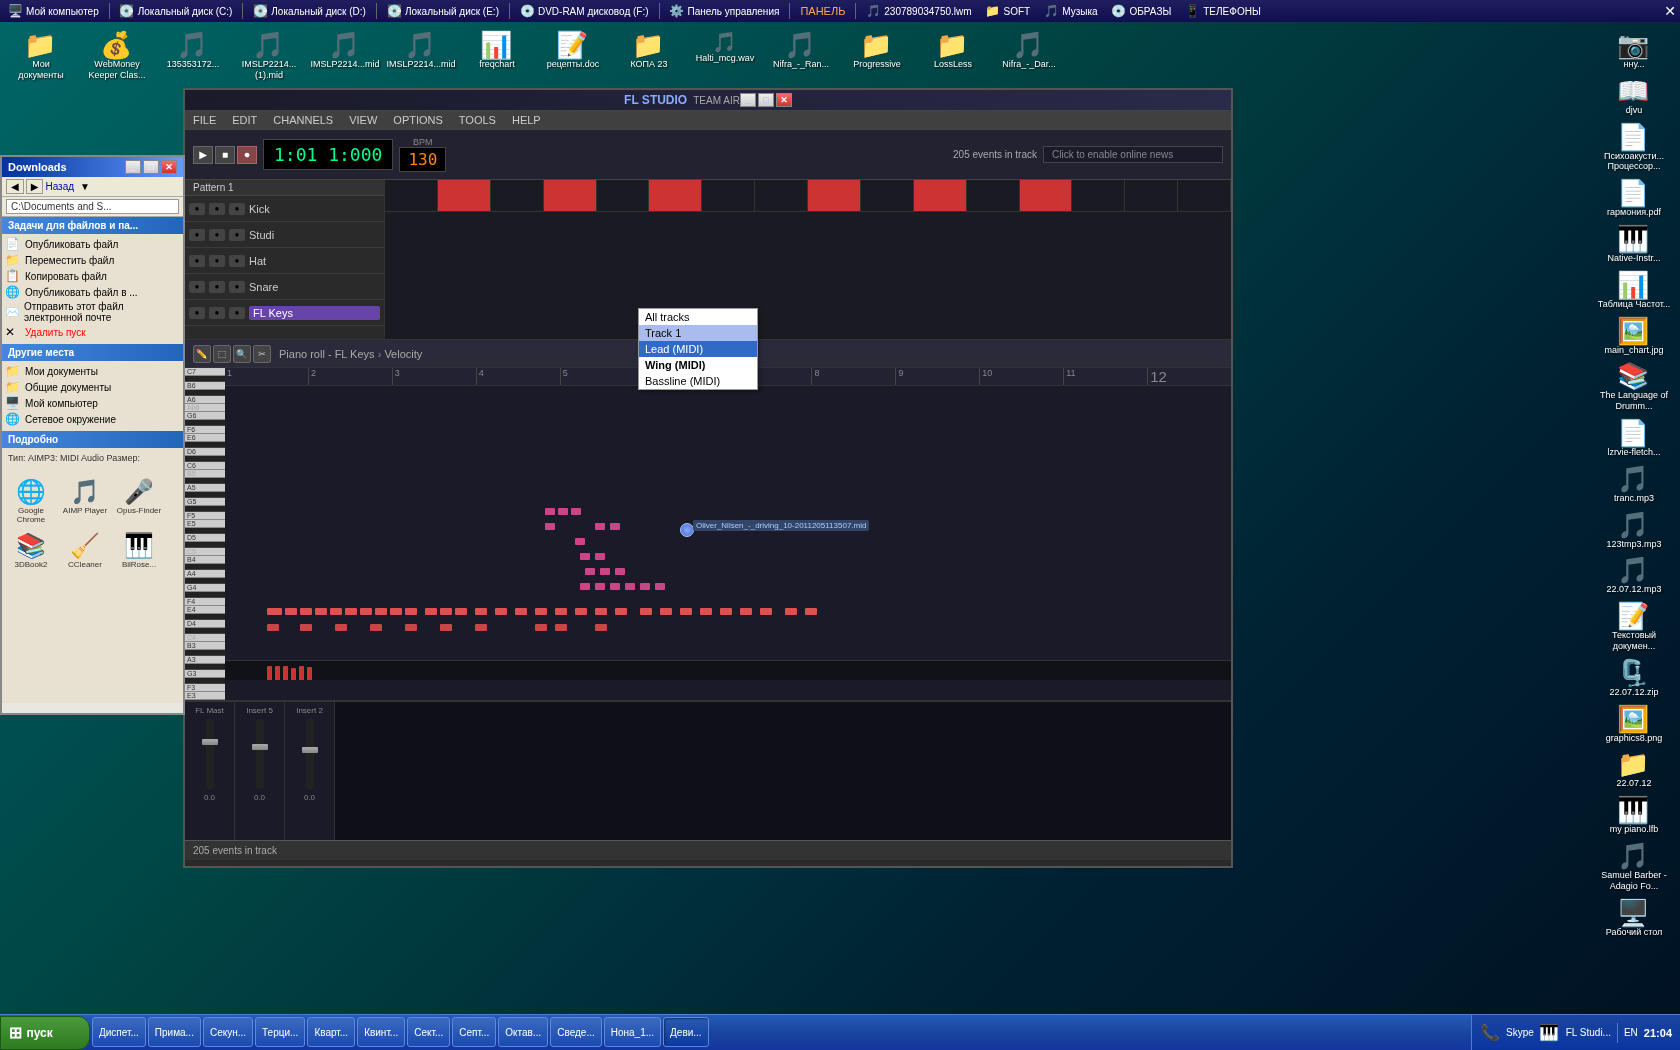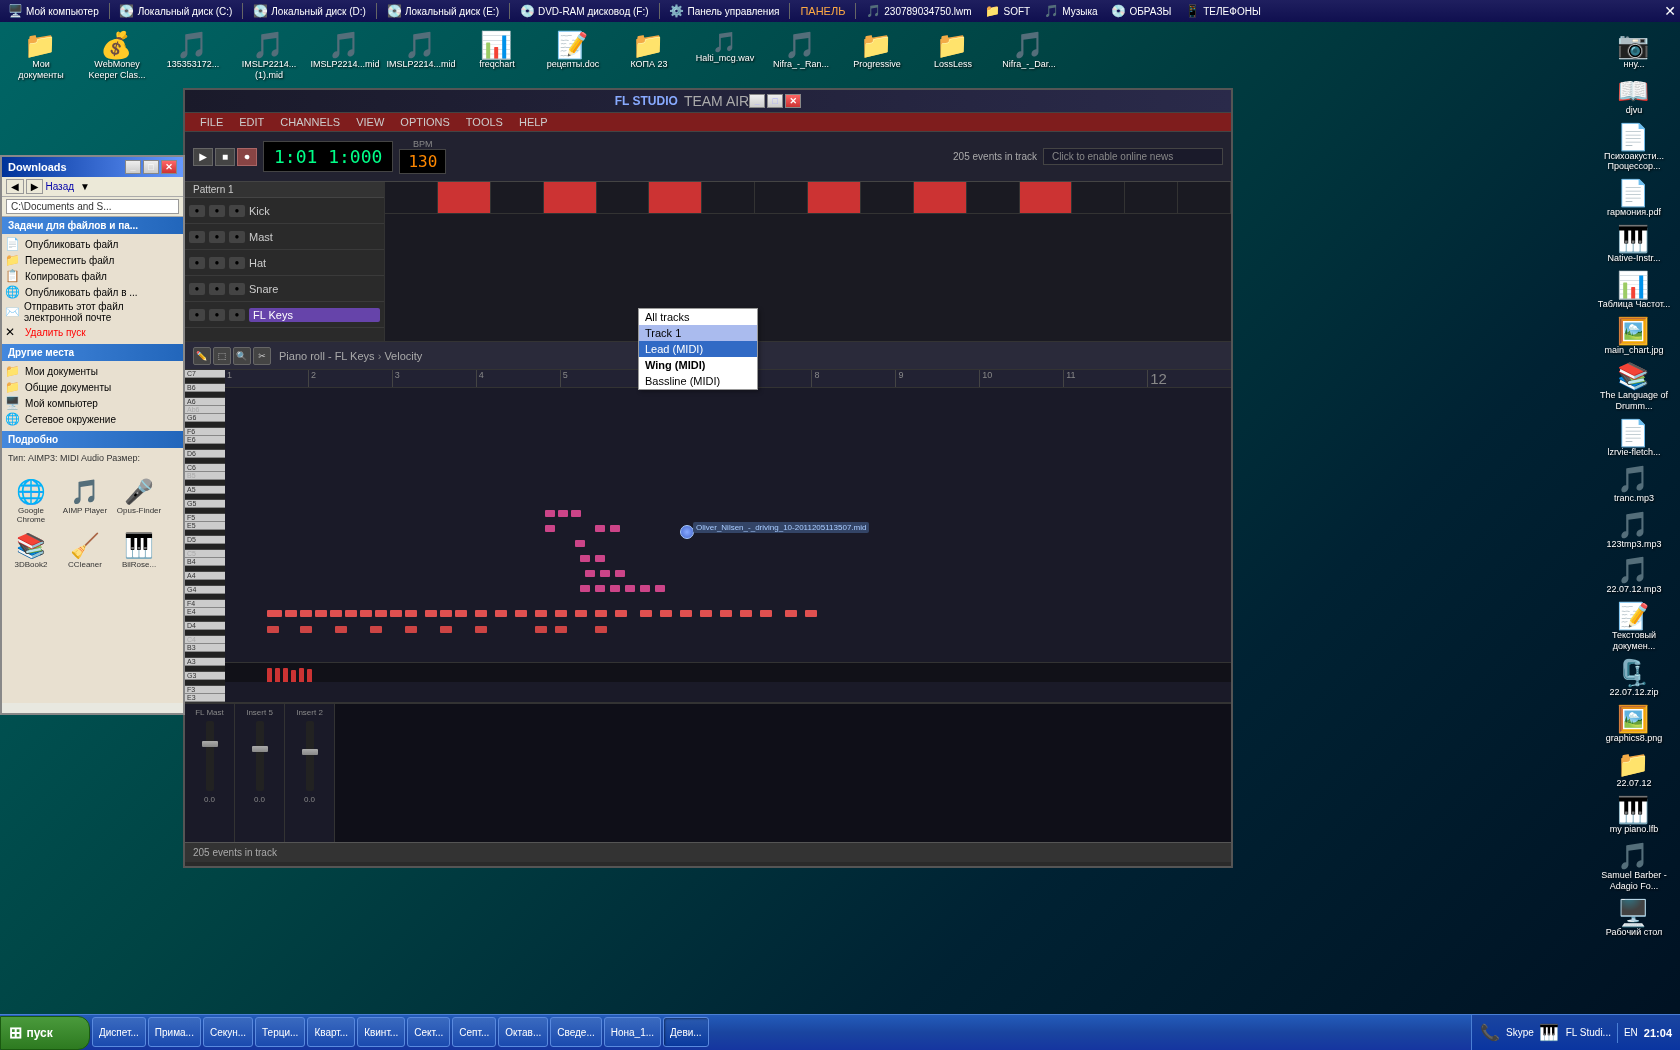--- a/index.html
+++ b/index.html
@@ -155,22 +155,22 @@
       color: #aaaaff;
       padding: 3px 6px;
       font-size: 11px;
       display: flex;
       justify-content: center;
       align-items: center;
       border-bottom: 1px solid #444;
     }
 
     .fl-menu-bar {
-      background: #7f1d1d;
-      padding: 2px 11px;
+      background: #404040;
+      padding: 2px 4px;
       display: flex;
       gap: 8px;
       border-bottom: 1px solid #444;
     }
 
     .fl-menu-item {
       color: #ccc;
       font-size: 11px;
       cursor: pointer;
       padding: 1px 4px;
@@ -679,21 +679,21 @@
         </div>
       </div>
     </div>
   </div>
 
   <div class="fl-studio">
 
     <div class="fl-title">
       <div style="display:flex;align-items:center;gap:6px;">
         <span style="color:#88aaff;font-weight:bold;font-size:12px;">FL STUDIO</span>
-        <span style="color:#aaaaaa;font-size:14px;">TEAM AIR</span>
+        <span style="color:#aaaaaa;font-size:10px;">TEAM AIR</span>
       </div>
       <div class="win-controls">
         <div class="win-ctrl">_</div>
         <div class="win-ctrl">□</div>
         <div class="win-ctrl close">✕</div>
       </div>
     </div>
 
     <div class="fl-menu-bar">
       <span class="fl-menu-item">FILE</span>
@@ -737,21 +737,21 @@
         <div class="track-row">
           <div class="track-btn" style="background:#444;">●</div>
           <div class="track-btn" style="background:#444;">●</div>
           <div class="track-btn" style="background:#444;">●</div>
           <div class="track-name">Kick</div>
         </div>
         <div class="track-row">
           <div class="track-btn" style="background:#444;">●</div>
           <div class="track-btn" style="background:#444;">●</div>
           <div class="track-btn" style="background:#444;">●</div>
-          <div class="track-name">Mast</div>
+          <div class="track-name">Studi</div>
         </div>
         <div class="track-row">
           <div class="track-btn" style="background:#444;">●</div>
           <div class="track-btn" style="background:#444;">●</div>
           <div class="track-btn" style="background:#444;">●</div>
           <div class="track-name">Hat</div>
         </div>
         <div class="track-row">
           <div class="track-btn" style="background:#444;">●</div>
           <div class="track-btn" style="background:#444;">●</div>

